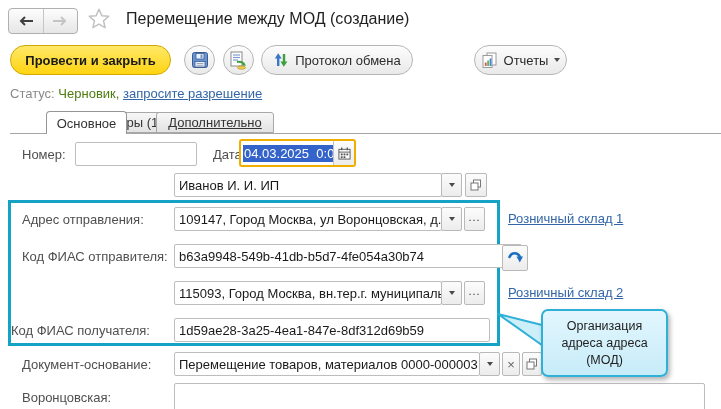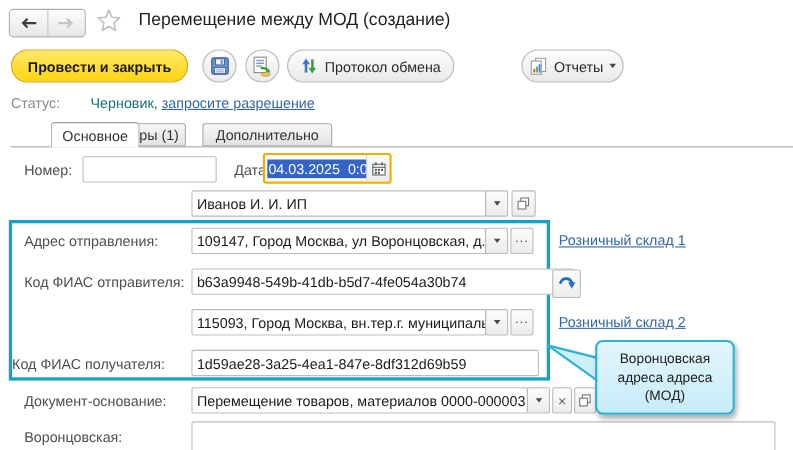--- a/index.html
+++ b/index.html
@@ -24,33 +24,33 @@
   .btn-yellow { left:10px; width:161px; background:linear-gradient(#ffe869,#ffd411);
                 border-color:#cfa900; font-weight:bold; color:#1a1a1a; }
   .btn-save { left:184px; width:31px; }
   .btn-post { left:223px; width:31px; }
   .btn-protocol { left:261px; width:152px; }
   .btn-reports { left:427px; width:93px;margin-left:47px; }
 
   
   .statusline { left:10px; top:86px; white-space:nowrap; }
   .status-label { color:#8a8a8a; }
-  .status-value { color:#0f766e;margin-left:24px; }
+  .status-value { color:#4d7c0f; }
   .link { color:#3366a9; text-decoration:underline; cursor:pointer; }
 
   
   .tabline { left:10px; top:133px; width:711px; height:1px; background:#a6a6a6; z-index:1; }
   .tab { position:absolute; display:flex; align-items:center; justify-content:center;
          font-size:13px; color:#333; }
   .tab-active { left:10px; top:111px; width:81px; height:23px; background:#fff;
                 border:1px solid #959595; border-bottom:none; border-radius:4px 4px 0 0; z-index:3;margin-left:36px; }
   .tab-idle { top:112px; height:21px; background:linear-gradient(#f7f7f7,#e2e2e2);
               border:1px solid #a8a8a8; border-radius:3px 3px 0 0; z-index:2; }
   .tab-goods { left:92px; width:77px; }
-  .tab-extra { left:184px; width:118px; }
+  .tab-extra { left:156px; width:118px;text-decoration:underline; }
 
   
   .lbl { position:absolute; color:#4f4f4f; white-space:nowrap; }
   .field { position:absolute; height:24px; background:#fff; border:1px solid #bdbdbd;
            border-radius:2px; display:flex; align-items:center; padding:0 4px;
            overflow:hidden; white-space:nowrap; color:#1a1a1a; }
   .mini { position:absolute; height:24px; border:1px solid #b9b9b9; border-radius:2px;
           background:linear-gradient(#fcfcfc,#ececec); display:flex; align-items:center;
           justify-content:center; font-size:11px; color:#444; }
   .caret { width:0; height:0; border-left:3.5px solid transparent;
@@ -243,18 +243,18 @@
     </svg>
   </div>
 
   <div class="lbl" style="left:22px; top:390px;">Воронцовская:</div>
   <div class="field" style="left:174px; top:383px; width:531px; height:40px; align-items:flex-start;"></div>
 
   <svg class="abs tail" width="56" height="46" viewBox="0 0 56 46">
     <polygon points="6,8 54,20 54,42" fill="#cdeffa" stroke="#2fb0d6" stroke-width="2" stroke-linejoin="round"></polygon>
   </svg>
   <div class="abs callout">
-    <span>Воронцовская</span>
+    <span>Организация</span>
     <span>адреса адреса</span>
     <span>(МОД)</span>
   </div>
 
 </div>
 
 </body></html>

